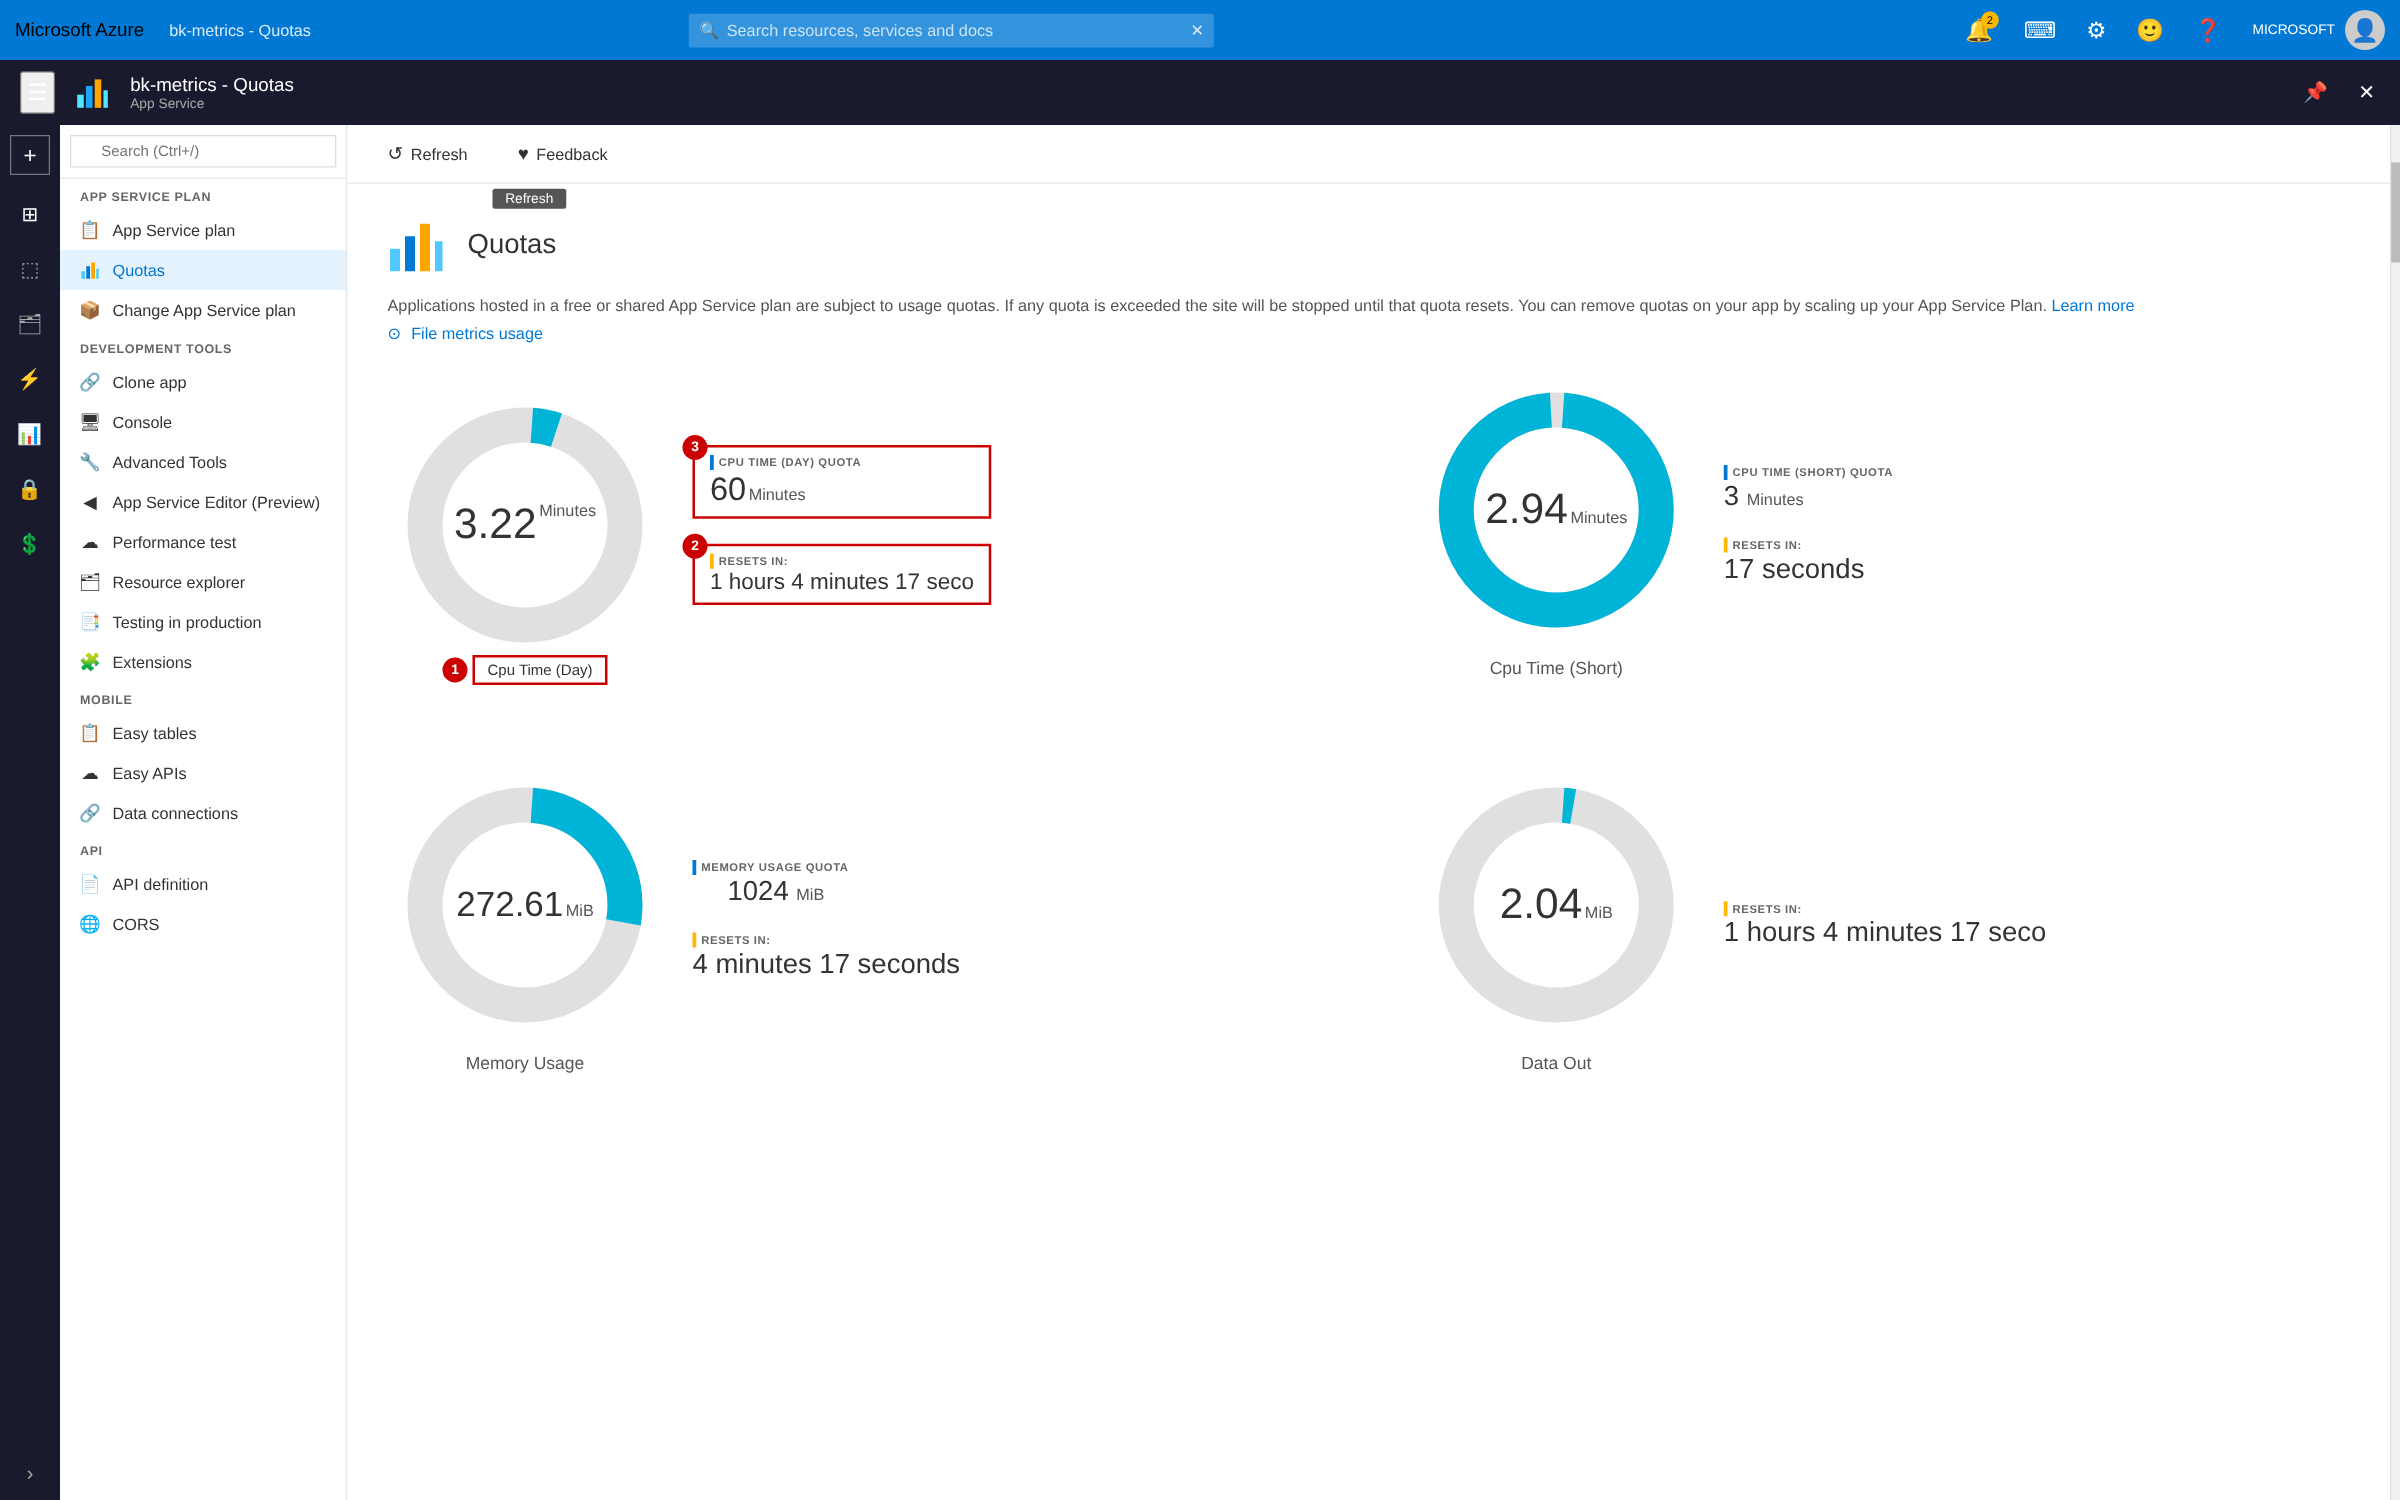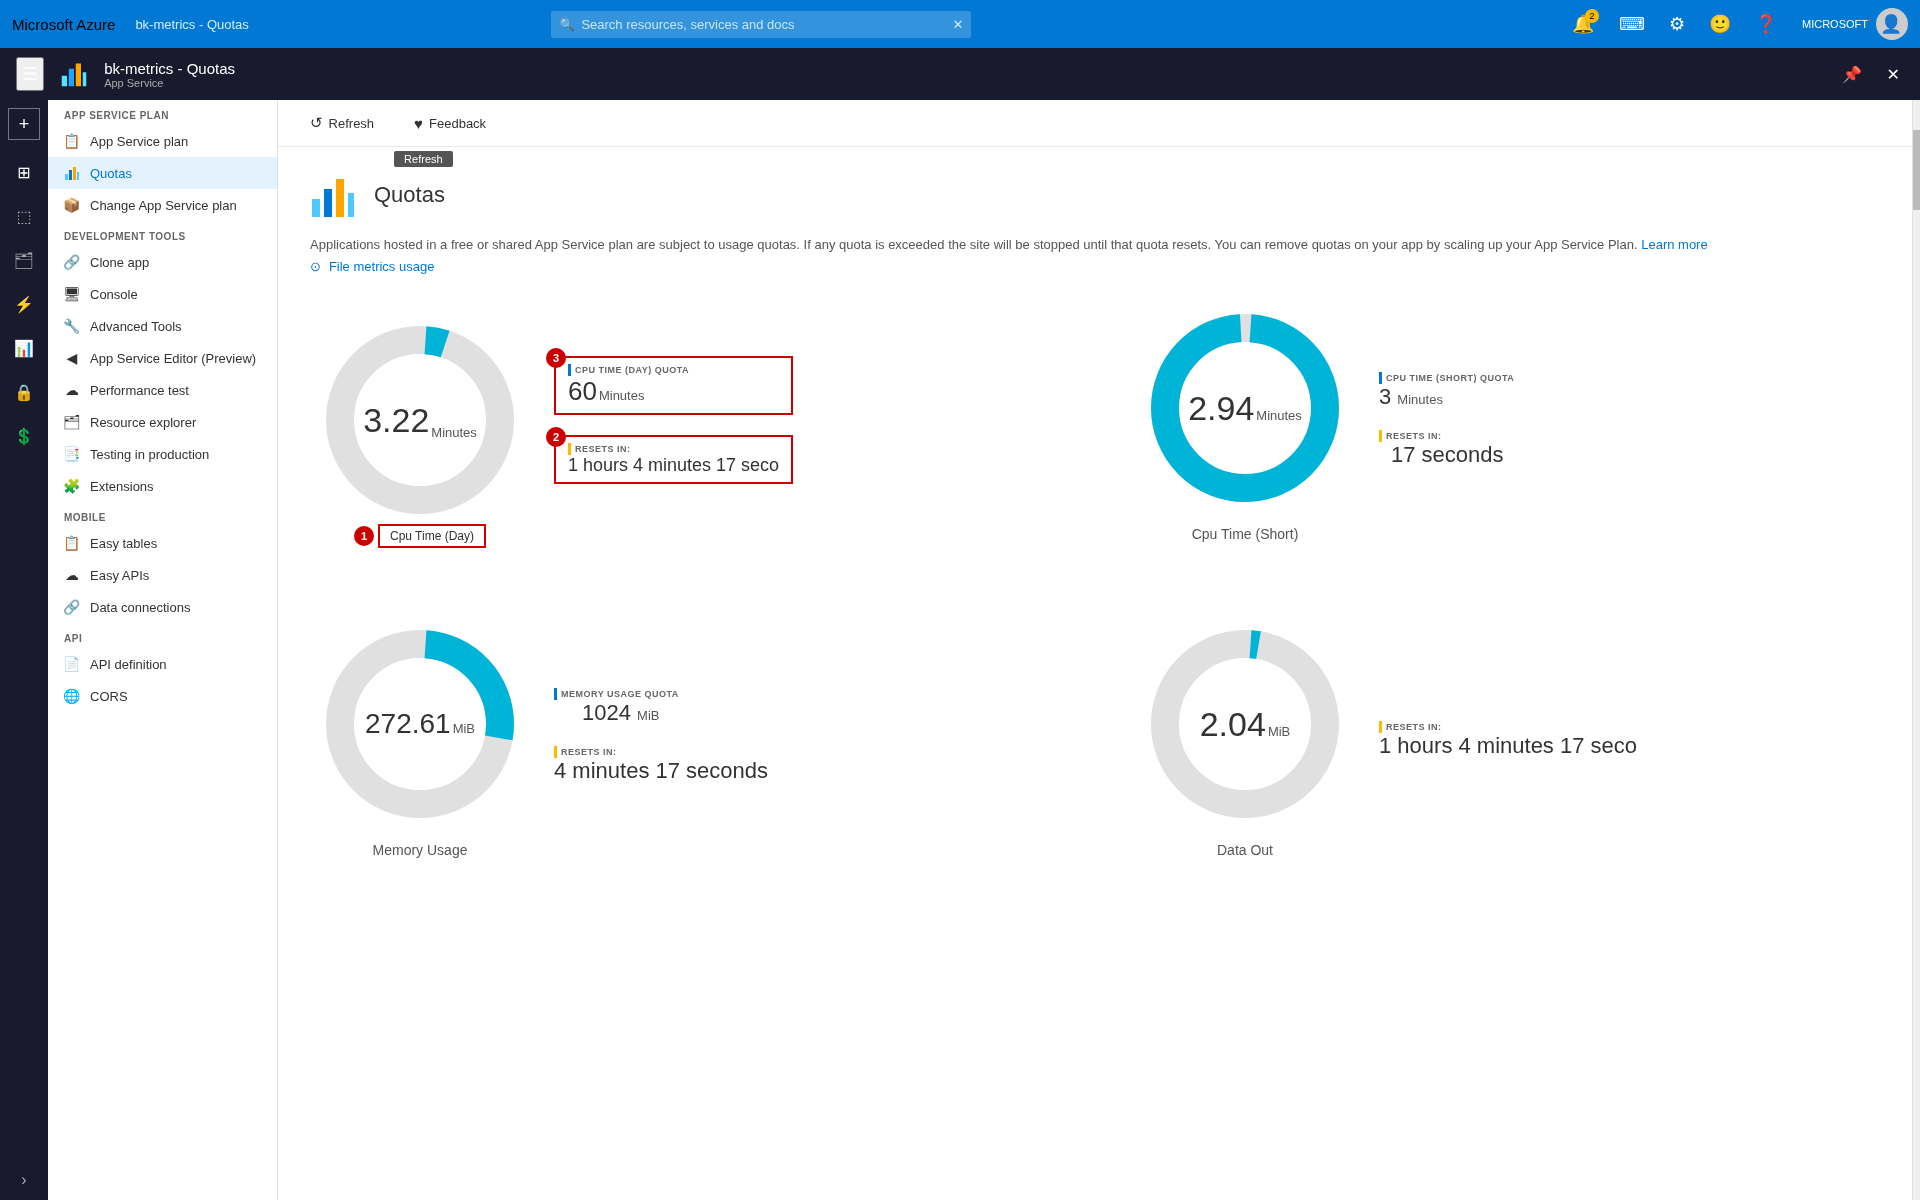--- a/index.html
+++ b/index.html
@@ -135,20 +135,26 @@
     <div class="nav-icon">⬚</div>
     <div class="nav-icon">🗂</div>
     <div class="nav-icon">⚡</div>
     <div class="nav-icon">📊</div>
     <div class="nav-icon">🔒</div>
     <div class="nav-icon">💲</div>
     <div class="nav-icon" style="margin-top:auto;">›</div>
   </div>
 
   <div class="sidebar">
+    <div class="sidebar-search">
+      <div class="sidebar-search-wrap">
+        <span class="s-icon">🔍</span>
+        <input type="text" style="width: 100%; padding: 5px 8px 5px 24px; border: 1px solid rgb(221, 221, 221); font-size: 12px;" placeholder="Search (Ctrl+/)">
+      </div>
+    </div>
 
     <div class="sidebar-section">
       <div class="sidebar-section-title">APP SERVICE PLAN</div>
     </div>
     <div class="sidebar-item">
       <span class="sidebar-item-icon">📋</span>
       <span class="sidebar-item-label">App Service plan</span>
     </div>
     <div class="sidebar-item active">
       <span class="sidebar-item-icon">
@@ -280,21 +286,21 @@
                 <circle cx="110" cy="110" r="80" fill="none" stroke="#e0e0e0" stroke-width="28"></circle>
                 <circle cx="110" cy="110" r="80" fill="none" stroke="#00b4d8" stroke-width="28" stroke-dasharray="20 482" stroke-dashoffset="120" stroke-linecap="butt"></circle>
               </svg>
               
               <div style="position:absolute;bottom:-18px;left:50%;transform:translateX(-50%);display:flex;align-items:center;gap:4px;">
                 <div style="background:#cc0000;color:white;border-radius:50%;width:20px;height:20px;display:flex;align-items:center;justify-content:center;font-size:11px;font-weight:bold;">1</div>
                 <div style="background:white;border:2px solid #cc0000;padding:3px 10px;font-size:12px;white-space:nowrap;">Cpu Time (Day)</div>
               </div>
               
               <div class="gauge-center-value">
-                <div style="display:flex;align-items:flex-end;gap:2px;">
+                <div style="display:flex;align-items:flex-start;gap:2px;">
                   <span style="font-size:34px;font-weight:300;color:#333;">3.22</span>
                   <span style="font-size:13px;color:#555;">Minutes</span>
                 </div>
               </div>
             </div>
           </div>
 
           <div class="gauge-info" style="margin-top:0;">
 
             <div style="border:2px solid #cc0000;padding:6px 12px;min-width:180px;position:relative;">
@@ -340,21 +346,21 @@
                 <span style="display:inline-block;width:3px;height:12px;background:#0078d4;margin-right:4px;"></span>
                 CPU TIME (SHORT) QUOTA
               </div>
               <div style="font-size:22px;font-weight:300;color:#333;">3 <span style="font-size:13px;color:#555;">Minutes</span></div>
             </div>
             <div style="margin-top:8px;">
               <div style="font-size:9px;text-transform:uppercase;letter-spacing:0.5px;color:#666;font-weight:600;display:flex;align-items:center;">
                 <span style="display:inline-block;width:3px;height:12px;background:#ffb900;margin-right:4px;"></span>
                 RESETS IN:
               </div>
-              <div style="font-size:22px;font-weight:300;color:#333;margin-left:12px;">17 seconds</div>
+              <div style="font-size:22px;font-weight:300;color:#333;">17 seconds</div>
             </div>
           </div>
         </div>
 
         <div class="gauge-block" style="margin-top:32px;">
           <div class="gauge-outer-wrap">
             <div class="gauge-wrap">
               <svg class="donut-svg" viewBox="0 0 220 220">
                 <circle cx="110" cy="110" r="80" fill="none" stroke="#e0e0e0" stroke-width="28"></circle>
                 <circle cx="110" cy="110" r="80" fill="none" stroke="#00b4d8" stroke-width="28" stroke-dasharray="134 368" stroke-dashoffset="120" stroke-linecap="butt"></circle>

